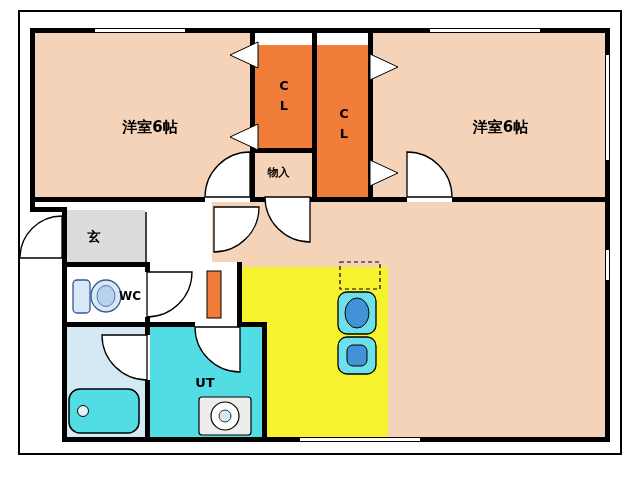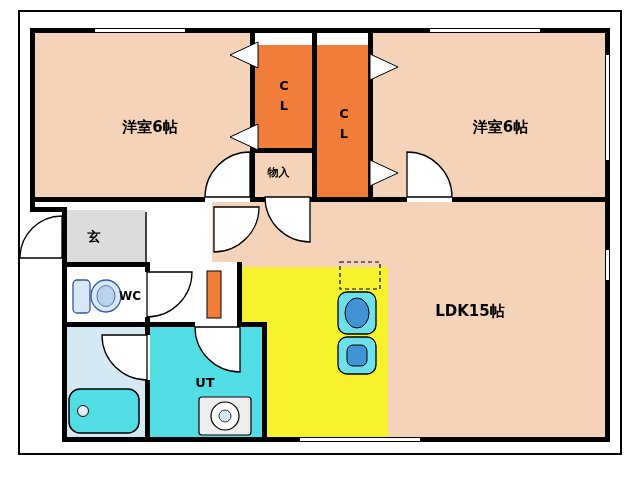--- a/index.html
+++ b/index.html
@@ -111,15 +111,14 @@
   </svg>
 
   <div class="label" style="left:60px;top:118px;width:180px;font-size:15px">洋室6帖</div>
   <div class="label" style="left:403px;top:118px;width:195px;font-size:15px">洋室6帖</div>
   <div class="label vtext" style="left:276px;top:76px;width:16px;font-size:13px">CL</div>
   <div class="label vtext" style="left:336px;top:104px;width:16px;font-size:13px">CL</div>
   <div class="label" style="left:255px;top:165px;width:47px;font-size:11px">物入</div>
   <div class="label" style="left:70px;top:228px;width:48px;font-size:13px">玄</div>
   <div class="label" style="left:113px;top:289px;width:34px;font-size:12px">WC</div>
   <div class="label" style="left:180px;top:375px;width:50px;font-size:13px">UT</div>
-  <div class="label" style="left:395px;top:302px;width:150px;font-size:15px">LDK15帖</div>
 
 </div>
 
 </body></html>

